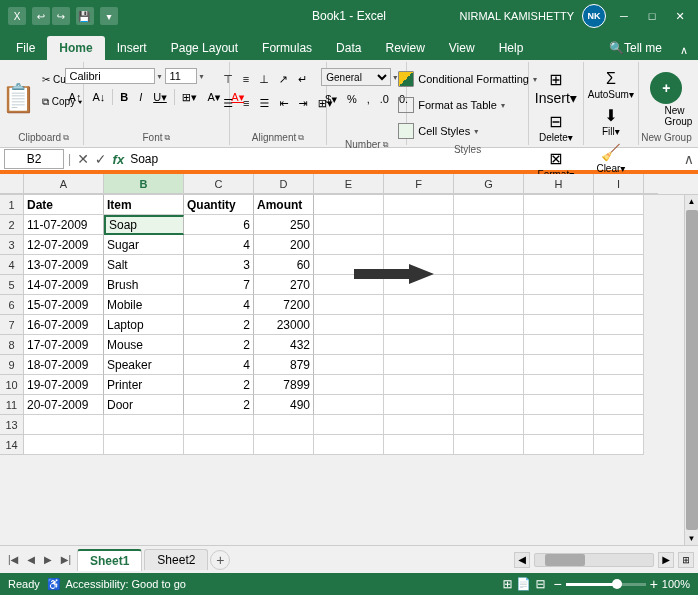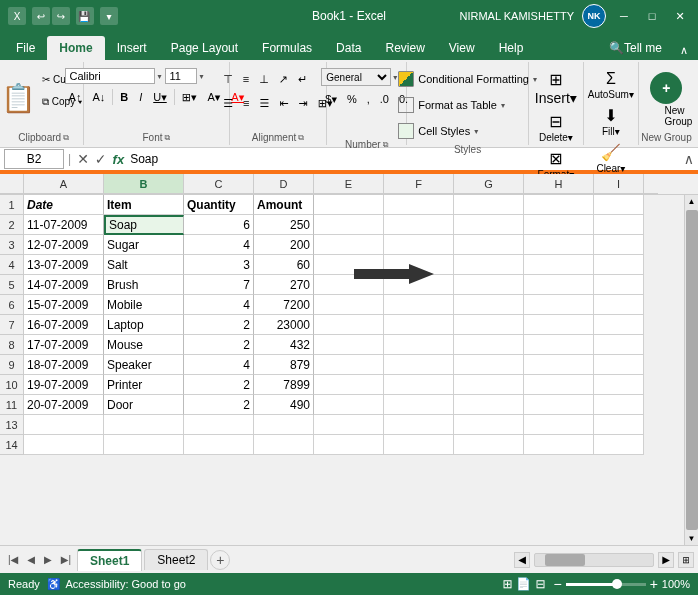--- a/index.html
+++ b/index.html
@@ -520,21 +520,21 @@
     <div style="width:14px;border-bottom:1px solid #ccc;background:#f0f0f0;"></div>
   </div>
 
   <div style="display:flex;flex:1;overflow:hidden;">
 
     <div style="display:flex;flex-direction:column;overflow:hidden;flex:1;position:relative;">
       <div id="grid-scroll" style="display:flex;flex-direction:column;overflow-y:auto;overflow-x:hidden;flex:1;">
 
       <div class="grid-row">
             <div class="row-header">1</div>
-            <div class="cell cell-A header-cell" style="border-right: 1px solid rgb(187, 187, 187); font-style: italic;">Date</div>
+            <div class="cell cell-A header-cell" style="border-right: 1px solid rgb(187, 187, 187);">Date</div>
             <div class="cell cell-B header-cell" style="border-right: 1px solid rgb(187, 187, 187);">Item</div>
             <div class="cell cell-C header-cell" style="border-right: 1px solid rgb(187, 187, 187);">Quantity</div>
             <div class="cell cell-D header-cell" style="border-right: 1px solid rgb(187, 187, 187);">Amount</div>
             <div class="cell cell-E header-cell"></div>
             <div class="cell cell-F header-cell"></div>
             <div class="cell cell-G header-cell"></div>
             <div class="cell cell-H header-cell"></div>
             <div class="cell cell-I header-cell"></div>
           </div>
           <div class="grid-row">

